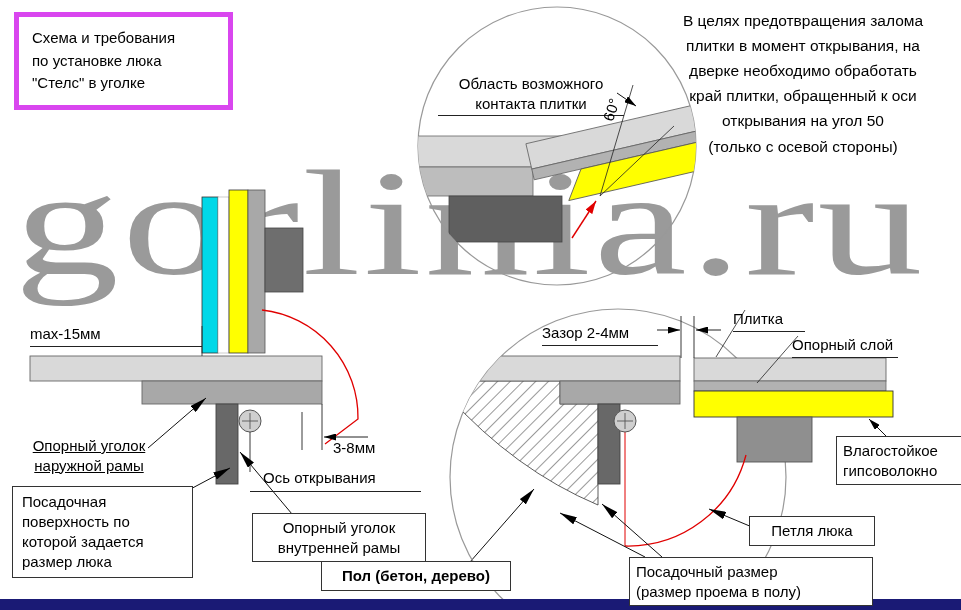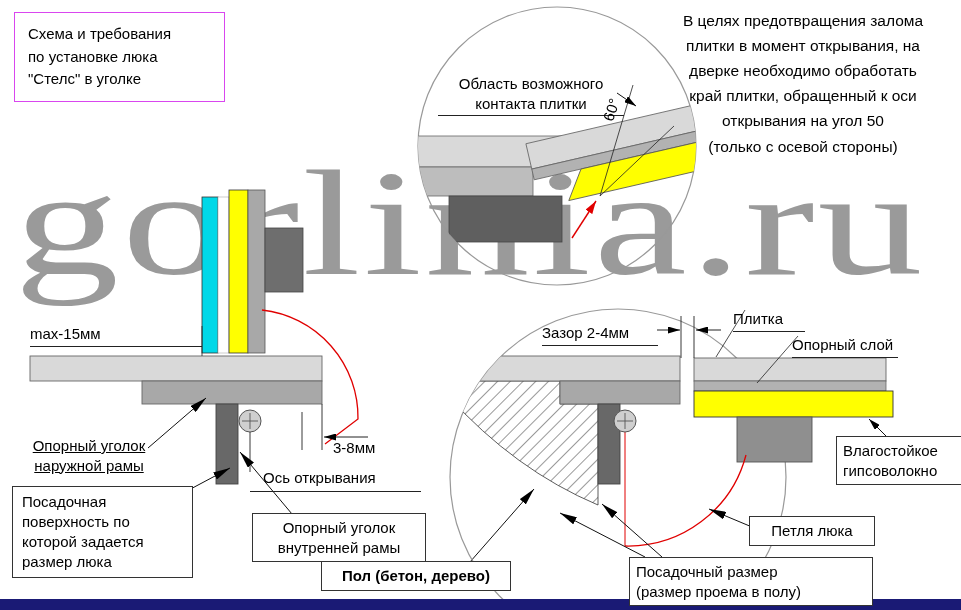--- a/index.html
+++ b/index.html
@@ -16,21 +16,21 @@
   svg.draw{position:absolute;left:0;top:0;z-index:2;}
   #bottom-bar{position:absolute;left:0;top:599px;width:961px;height:11px;z-index:3;}
   .lbl{
     position:absolute;z-index:4;font-size:15px;line-height:1.3;
     white-space:pre-line;
   }
   .boxed{border:1px solid #333;background:#fff;padding:4px 6px;}
   .ul{border-bottom:1px solid #222;padding-bottom:2px;margin-top:18px;}
   .ctr{text-align:center;}
 
-  #title-box{left:14px;top:12px;width:192px;min-height:68px;border:1px solid #d946ef;background:#fff;padding:10px 4px 10px 13px;line-height:1.5;}
+  #title-box{left:14px;top:12px;width:192px;min-height:68px;border:5px solid #d946ef;background:#fff;padding:10px 4px 10px 13px;line-height:1.5;}
   #contact-label{left:438px;top:56px;width:186px;text-align:center;}
   #note{left:652px;top:8px;width:302px;text-align:center;font-size:15.5px;line-height:1.62;}
   #deg-label{left:600px;top:100px;transform:rotate(-72deg);}
   #max15{left:30px;top:306px;width:172px;}
   #outer-angle{left:18px;top:436px;width:142px;text-align:center;text-decoration:underline;}
   #seating-box{left:12px;top:486px;width:166px;line-height:1.34;padding:5px 4px 5px 9px;}
   #axis-label{left:250px;top:450px;width:158px;padding-left:13px;padding-bottom:3px;}
   #dim38{left:333px;top:428px;margin-top:10px;}
   #inner-box{left:252px;top:513px;width:160px;}
   #floor-box{left:321px;top:561px;width:176px;font-weight:bold;}

